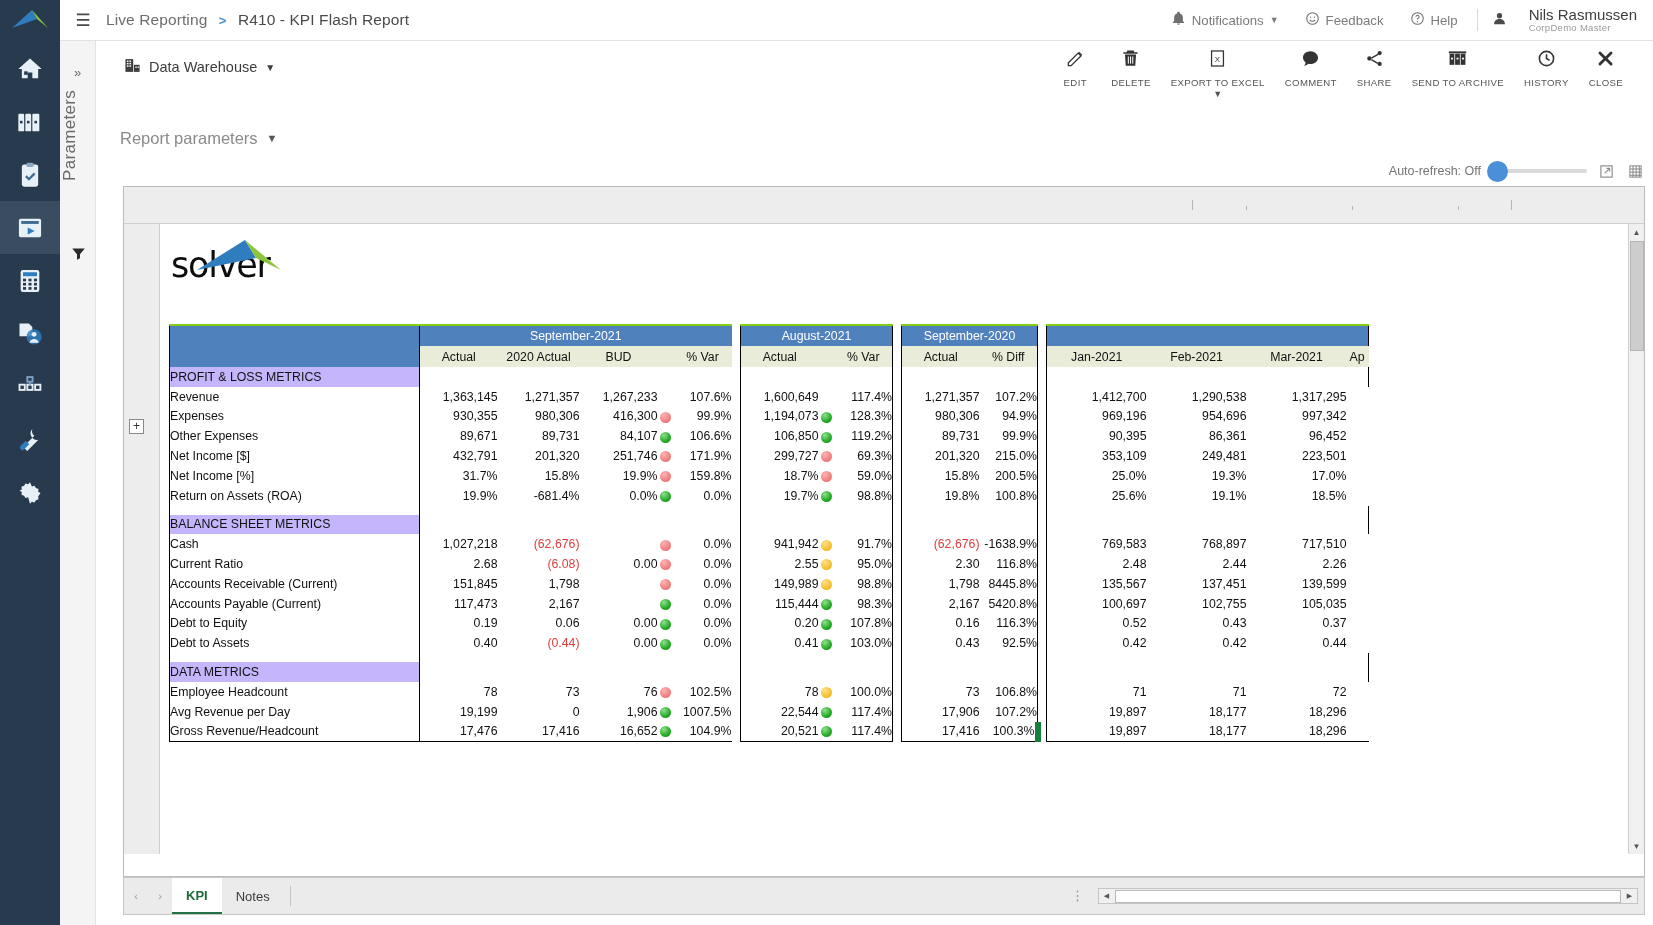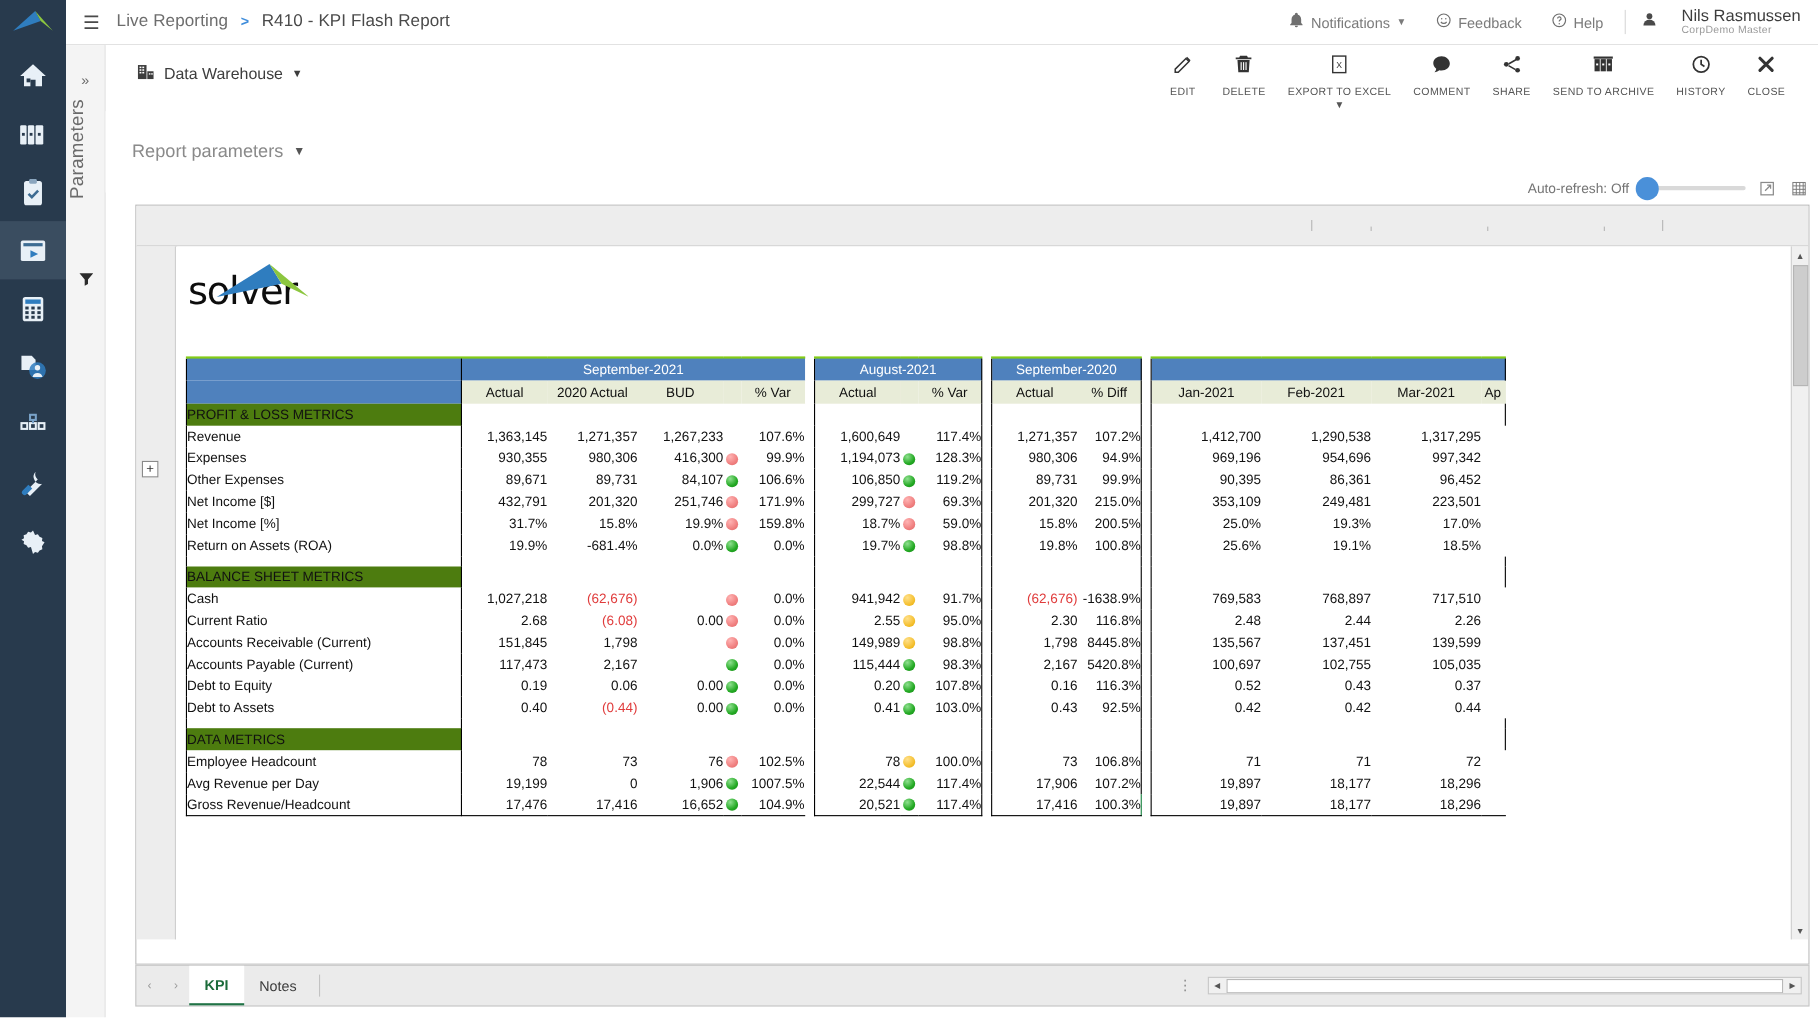--- a/index.html
+++ b/index.html
@@ -135,21 +135,21 @@
   #rtitles .t1 { font-size:16.5px; font-weight:bold; color:#2f74b5; margin-bottom:6px; }
   #rtitles .t2 { font-size:12.5px; font-weight:bold; color:#2f74b5; margin-bottom:5px; }
 
   table.grid { border-collapse:collapse; font-size:12.3px; color:#111; }
   table.grid td, table.grid th { padding:0; font-weight:normal; }
   .hdrBlue { background:#4f81bd; color:#fff; font-weight:bold; font-size:12.3px; text-align:center; height:21px; }
   .hdrSub  { background:#e8ecd8; color:#111; text-align:center; height:21px; font-size:12.3px; }
   .gapcol { width:9px; background:#fff; }
   .blk { border-left:1px solid #000; border-right:1px solid #000; }
   .rowlab { padding-left:5px; white-space:nowrap; height:19.8px; }
-  .secthead { background:#4d7c0f; font-weight:bold; font-size:12.3px; }
+  .secthead { background:#c4b5fd; font-weight:bold; font-size:12.3px; }
   .num { text-align:right; padding-right:5px; white-space:nowrap; }
   .neg { color:#e03c3c; }
   .kpi { width:16px; text-align:center; padding:0; }
   .dot { display:inline-block; width:11px; height:11px; border-radius:50%; vertical-align:middle; }
   .dot.red   { background:radial-gradient(circle at 35% 30%, #ffb3b3, #f08080 60%, #e06666); }
   .dot.green { background:radial-gradient(circle at 35% 30%, #8fe08f, #23a923 60%, #1b8a1b); }
   .dot.amber { background:radial-gradient(circle at 35% 30%, #ffe08a, #f5c031 60%, #e0a800); }
   .lborder { border-left:1px solid #000; }
   .topline { border-top:2px solid #84cc16; }
   .botline { border-bottom:1px solid #000;margin-top:37px; }
@@ -837,21 +837,21 @@
                 <td class="num botline" style="width:82px">17,416</td>
                 <td class="num botline" style="width:78px">16,652</td>
                 <td class="kpi botline" style="width:16px"><span class="dot green"></span></td>
                 <td class="num botline" style="width:58px">104.9%</td>
                 <td class="gapcol"></td>
                 <td class="num lborder botline" style="width:78px">20,521</td>
                 <td class="kpi botline" style="width:16px"><span class="dot green"></span></td>
                 <td class="num botline" style="width:58px;border-right:1px solid #000">117.4%</td>
                 <td class="gapcol"></td>
                 <td class="num lborder botline" style="width:78px">17,416</td>
-                <td class="num botline" style="width:58px;border-right:1px solid #15803d">100.3%</td>
+                <td class="num botline" style="width:58px;border-right:6px solid #15803d">100.3%</td>
                 <td class="gapcol"></td>
                 <td class="num lborder botline" style="width:100px">19,897</td>
                 <td class="num botline" style="width:100px">18,177</td>
                 <td class="num botline" style="width:100px">18,296</td>
                 <td class="botline" style="width:22px"></td>
               </tr>
             </tbody>
           </table>
 
       </div>

